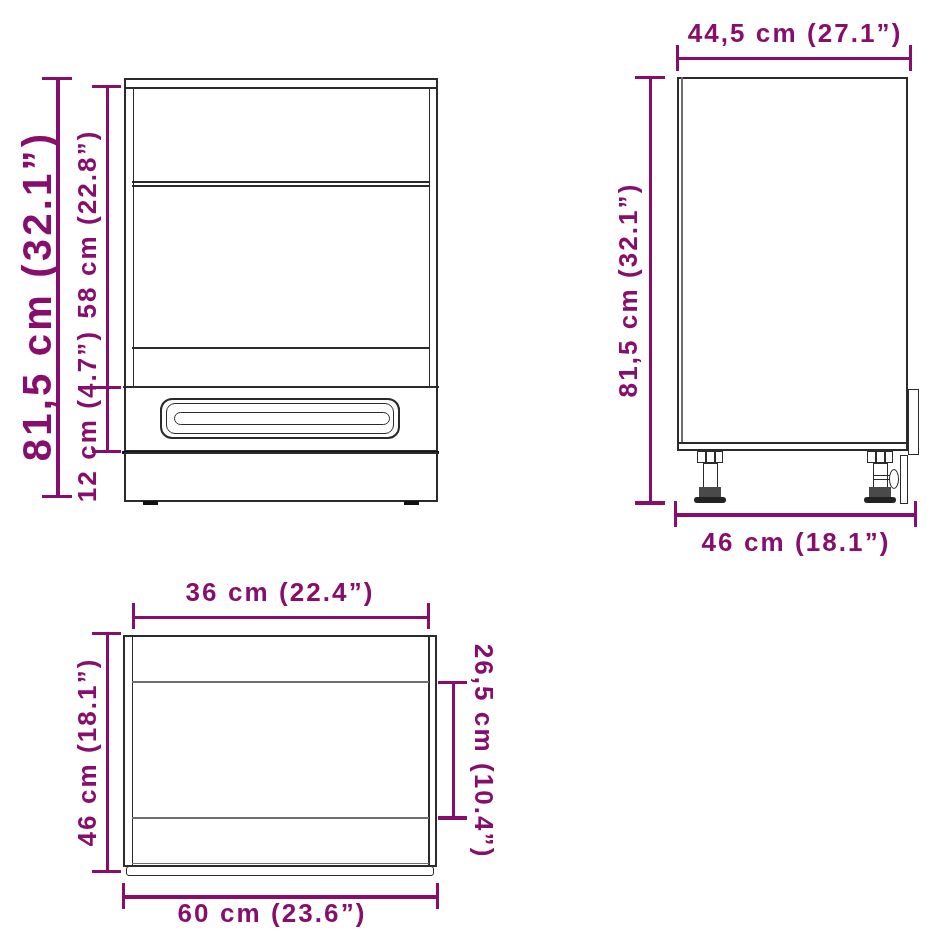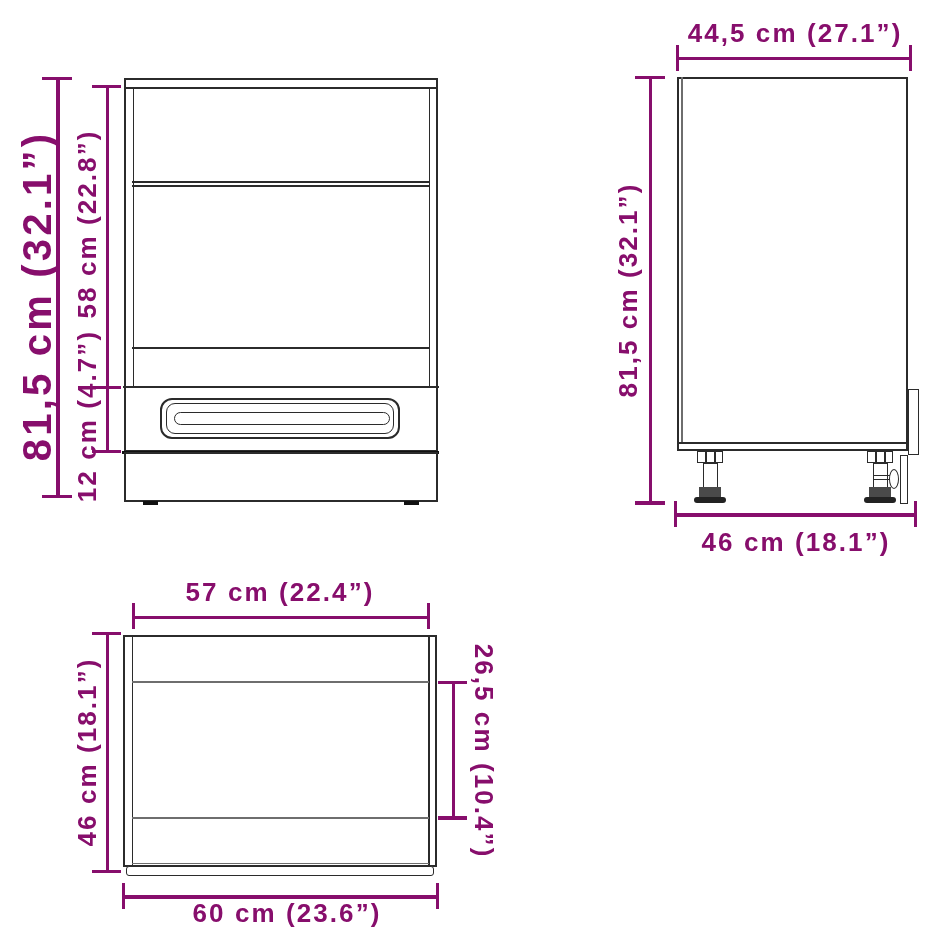--- a/index.html
+++ b/index.html
@@ -110,31 +110,31 @@
     <div class="ln" style="left:131.5px;top:635px;width:1.5px;height:232px;"></div>
     <div class="ln" style="left:428px;top:635px;width:1.5px;height:232px;"></div>
     <div class="ln thin" style="left:132px;top:681px;width:297px;height:1.5px;"></div>
     <div class="ln thin" style="left:132px;top:817px;width:297px;height:1.5px;"></div>
     <div class="ln thin" style="left:132px;top:862.5px;width:297px;height:1px;"></div>
     <div class="box b1" style="left:126px;top:866px;width:308px;height:10px;border-radius:3px;"></div>
 
     <div class="pl" style="left:133px;top:615.5px;width:295px;height:3.5px;"></div>
     <div class="pl" style="left:131.5px;top:603px;width:3.5px;height:26px;"></div>
     <div class="pl" style="left:426.5px;top:603px;width:3.5px;height:26px;"></div>
-    <div class="lbl" style="left:280px;top:592px;">57 cm (22.4”)</div>
+    <div class="lbl" style="left:280px;top:592px;">36 cm (22.4”)</div>
 
     <div class="pl" style="left:105.5px;top:633px;width:3.5px;height:240px;"></div>
     <div class="pl" style="left:92px;top:631.5px;width:29px;height:3.5px;"></div>
     <div class="pl" style="left:92px;top:869.5px;width:29px;height:3.5px;"></div>
     <div class="lbl ccw" style="left:87px;top:752px;">46 cm (18.1”)</div>
 
     <div class="pl" style="left:451.5px;top:682px;width:3.5px;height:136px;"></div>
     <div class="pl" style="left:438px;top:680.5px;width:29px;height:3.5px;"></div>
     <div class="pl" style="left:438px;top:816px;width:29px;height:3.5px;"></div>
     <div class="lbl cw" style="left:484px;top:751px;">26,5 cm (10.4”)</div>
 
     <div class="pl" style="left:123px;top:895px;width:314px;height:3.5px;"></div>
     <div class="pl" style="left:121.5px;top:883px;width:3.5px;height:26px;"></div>
     <div class="pl" style="left:435.5px;top:883px;width:3.5px;height:26px;"></div>
-    <div class="lbl" style="left:287px;top:913px;">60 cm (23.6”)</div>
+    <div class="lbl" style="left:272px;top:913px;">60 cm (23.6”)</div>
   </div>
 
 </div>
 
 </body></html>

